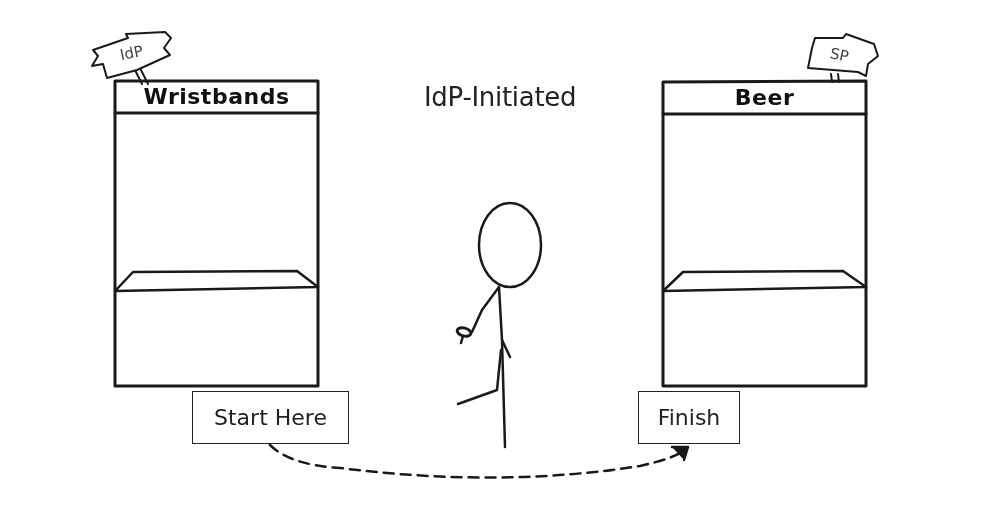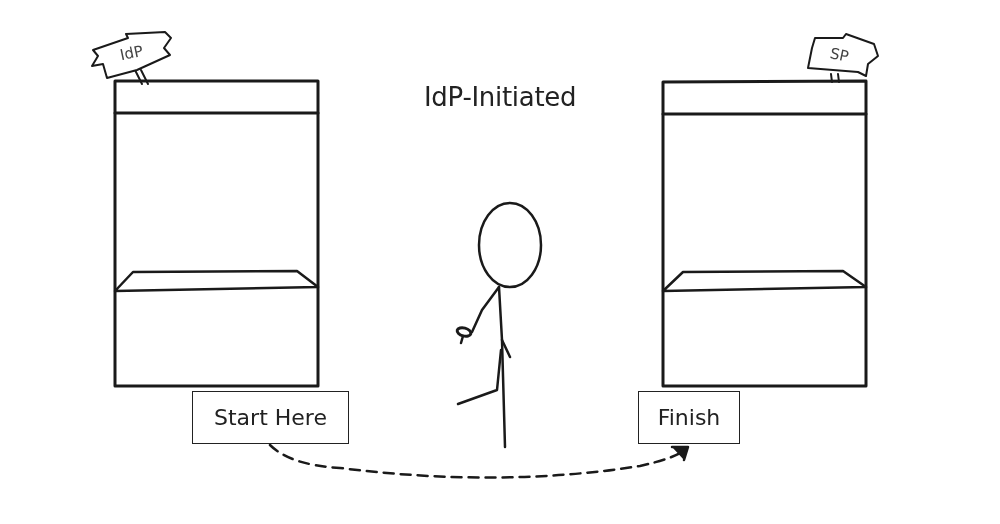--- a/index.html
+++ b/index.html
@@ -58,16 +58,18 @@
       <path d="M270 445 Q290 465 340 468 Q500 488 640 466 Q675 458 685 450" stroke-width="2.5" stroke-dasharray="10 7"></path>
       <path d="M672 447 L688 447 L684 460" stroke-width="2.5" fill="#1a1a1a"></path>
     </g>
   </svg>
 
   <div class="title">IdP-Initiated</div>
 
   <div class="sign-text" style="left:120px;top:44px;transform:rotate(-12deg);">IdP</div>
   <div class="sign-text" style="left:830px;top:46px;transform:rotate(12deg);">SP</div>
 
+  <div class="stall-label" style="left:115px;top:84px;width:203px;">Wristbands</div>
+  <div class="stall-label" style="left:663px;top:85px;width:203px;">Beer</div>
 
   <div class="box" style="left:638px;top:391px;width:102px;height:53px;">Finish</div>
   <div class="box" style="left:192px;top:391px;width:157px;height:53px;">Start Here</div>
 </div>
 
 </body></html>

